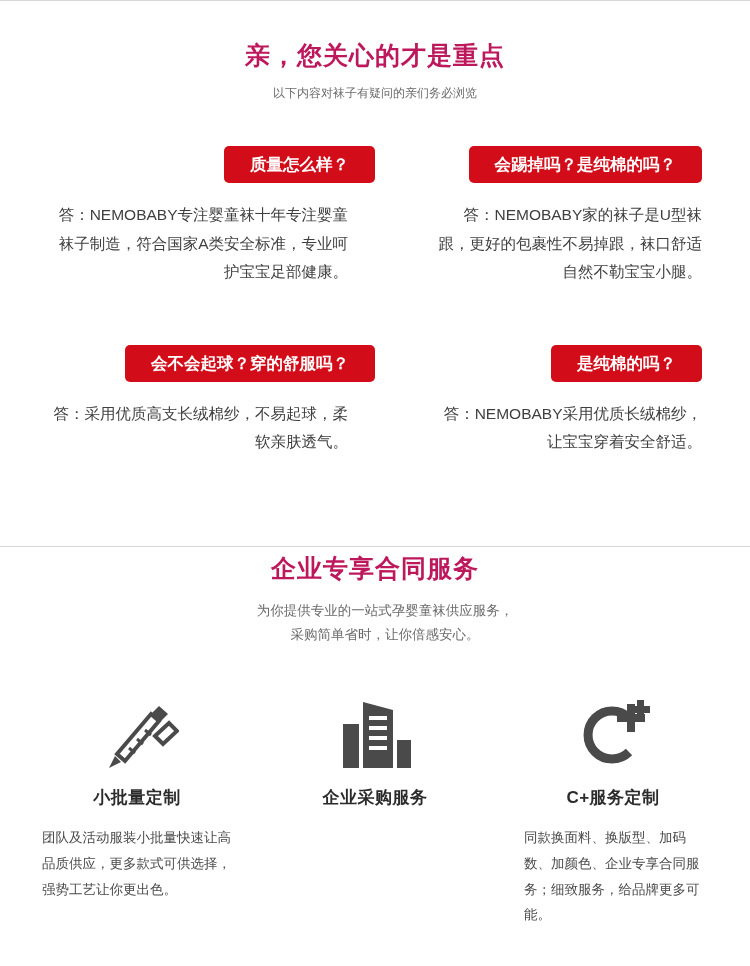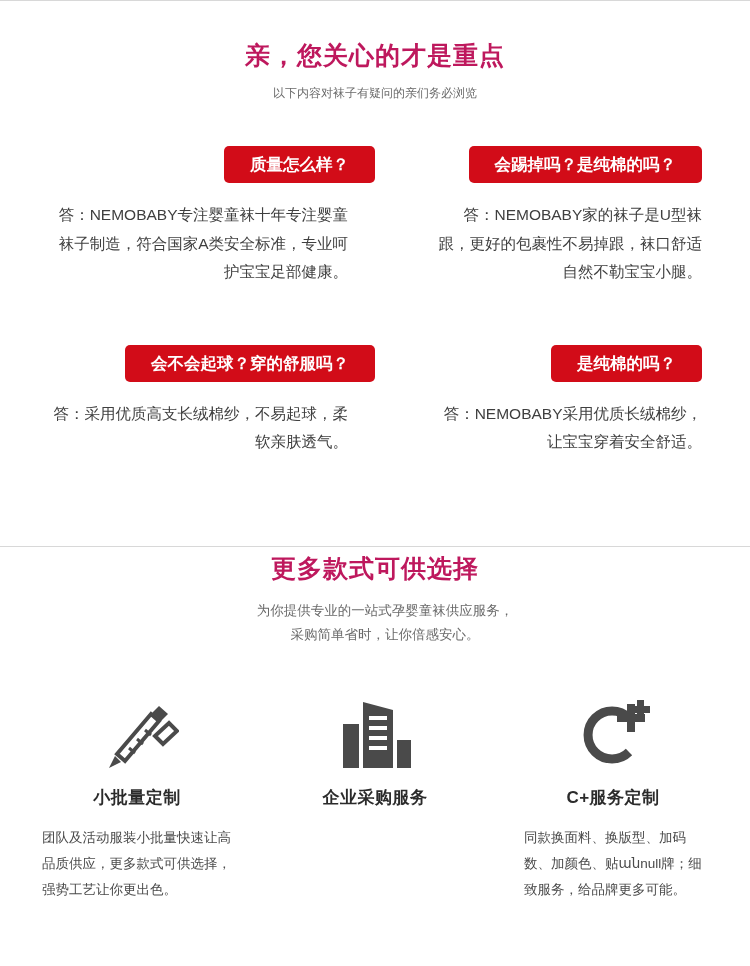--- a/index.html
+++ b/index.html
@@ -180,21 +180,21 @@
       </div>
 
     </div>
   </section>
 
   <div class="divider mid"></div>
 
   <section class="service-section">
 
     <div class="section-heading">
-      <h1 class="section-title">更多款式可供选择</h1>
+      <h1 class="section-title">企业专享合同服务</h1>
       <p class="section-sub">为你提供专业的一站式孕婴童袜供应服务，</p>
       <p class="section-sub">采购简单省时，让你倍感安心。</p>
     </div>
 
     <div class="service-grid">
 
       <div class="service-col c1">
         <div class="service-icon">
           <svg width="84" height="74" viewBox="0 0 84 74" aria-hidden="true">
             <g fill="#4a4a4a">
@@ -240,19 +240,19 @@
               <path d="M46 18 L74 18 L74 26 L46 26 Z" fill="#4a4a4a"></path>
               <path d="M54 6 L66 6 L66 38 L54 38 Z" fill="none"></path>
               <g fill="#4a4a4a">
                 <rect x="66" y="4" width="7" height="18"></rect>
                 <rect x="60" y="10" width="19" height="7"></rect>
               </g>
             </g>
           </svg>
         </div>
         <div class="service-name">C+服务定制</div>
-        <p class="service-desc">同款换面料、换版型、加码数、加颜色、贴անnull牌；细致服务，给品牌更多可能。</p>
+        <p class="service-desc">同款换面料、换版型、加码数、加颜色、企业专享合同服务；细致服务，给品牌更多可能。</p>
       </div>
 
     </div>
   </section>
 
 </div>
 
 </body></html>

